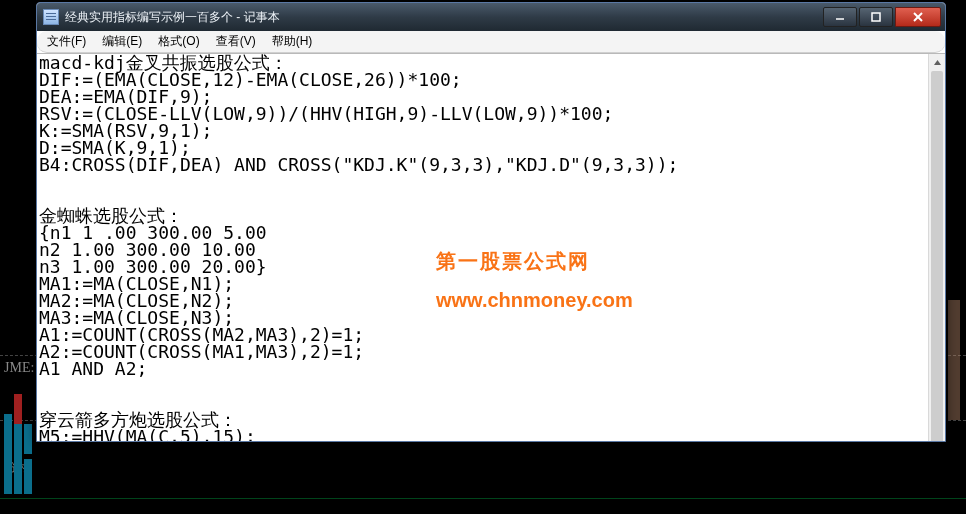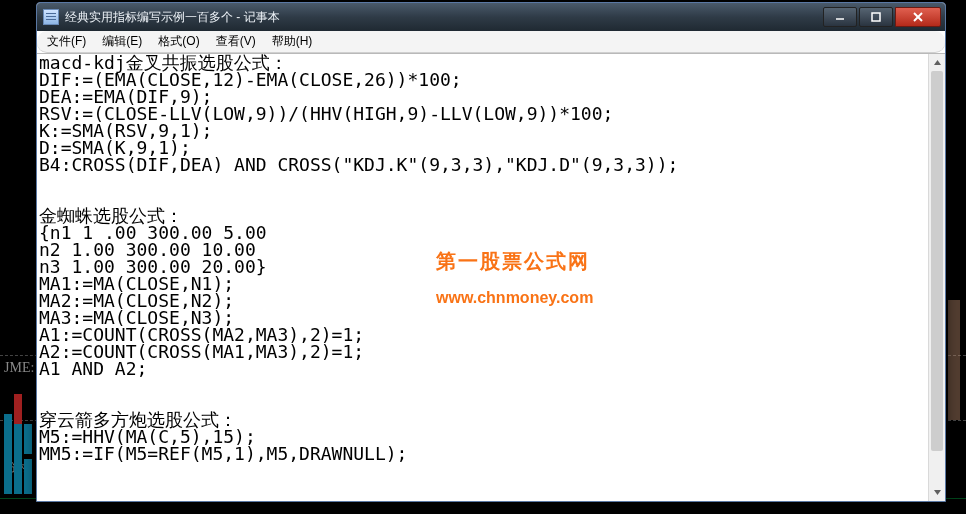--- a/index.html
+++ b/index.html
@@ -16,21 +16,21 @@
   .bg-line { position:absolute; width:100%; height:1px; background:#0a4; bottom:15px; opacity:.4; }
   .bg-txt { position:absolute; left:4px; top:360px; color:#888; font-size:14px; font-family: "SimSun"; }
   .bg-txt2 { position:absolute; left:6px; top:460px; color:#888; font-size:11px; font-family: "SimSun"; }
   .hr-dash { position:absolute; left:0; right:0; top:355px; border-top:1px dashed #444; }
   .hr-dash2 { position:absolute; left:0; right:0; top:420px; border-top:1px dashed #444; }
   .pinkv { position:absolute; right:6px; top:300px; width:12px; height:120px; background:#c97; opacity:.4; }
 
   .window {
     position: absolute;
     left: 36px; top: 2px;
-    width: 910px; height: 500px;
+    width: 910px; height: 440px;
     background: #fff;
     border: 1px solid #5a78a4;
     border-radius: 4px 4px 0 0;
     box-shadow: 0 0 12px rgba(0,0,0,.6);
     display: flex;
     flex-direction: column;
     justify-content: flex-end;
   }
   .titlebar {
     height: 28px;
@@ -119,21 +119,21 @@
   }
 
   .watermark {
     position: absolute;
     left: 436px; top: 248px;
     font-family: "Microsoft YaHei", sans-serif;
     color: #f97316;
     pointer-events: none;
   }
   .watermark .l1 { font-size: 20px; font-weight: 700; letter-spacing:2px; }
-  .watermark .l2 { font-size: 16px; font-weight: 700; margin-top: 14px; }
+  .watermark .l2 { font-size: 20px; font-weight: 700; margin-top: 14px; }
 </style>
 </head>
 <body>
 
 <div class="desktop">
   <div class="bg-bits">
     <div class="hr-dash"></div>
     <div class="hr-dash2"></div>
     <div class="bg-txt">JME:</div>
     <div class="bg-txt2">分时</div>

